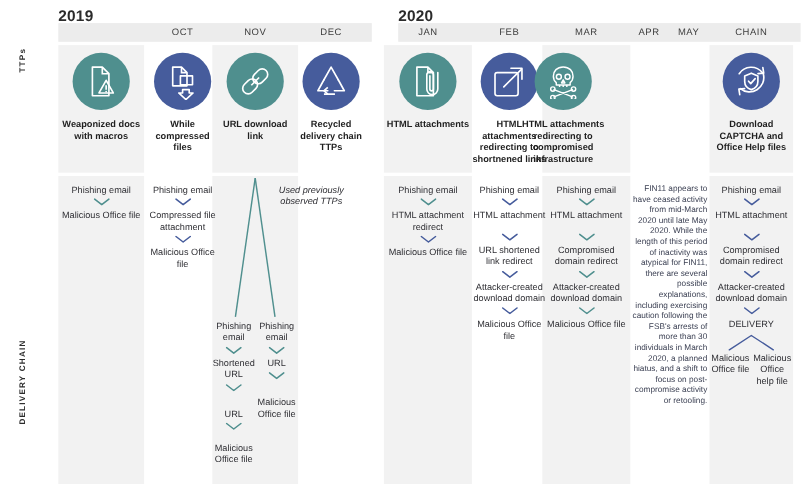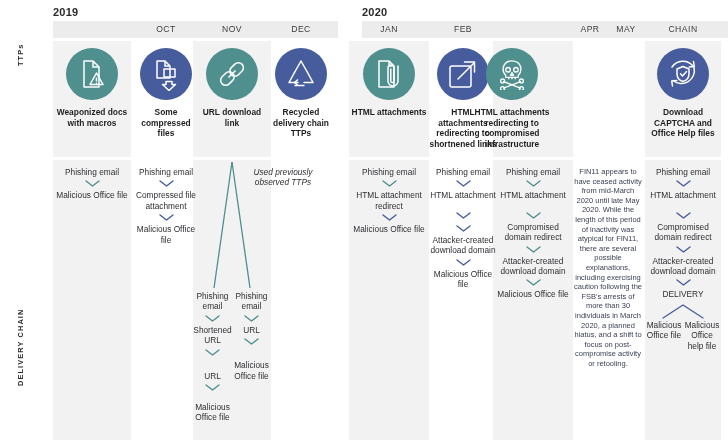--- a/index.html
+++ b/index.html
@@ -13,21 +13,21 @@
   #root {
     position: relative;
     width: 728px; height: 446px;
     background: #ffffff;
   }
 
   
   .year-label {
     position: absolute;
     top: 6px;
-    font-size: 11px;
+    font-size: 14px;
     font-weight: bold;
     color: #2b2b2b;
     letter-spacing: 0.2px;
   }
   #year-2019 { left: 53px; }
   #year-2020 { left: 362px; }
 
   
   .month-bar {
     position: absolute;
@@ -154,21 +154,21 @@
   }
 
   
   .note-block {
     position: absolute;
     top: 160px;
     height: 280px;
     padding-top: 7px;
   }
   .note-text {
-    text-align: center;
+    text-align: right;
     font-size: 7.5px;
     line-height: 9.6px;
     color: #3a3f52;
     padding: 0 2px;
   }
 </style>
 </head>
 <body>
 
 <div id="root">
@@ -177,20 +177,21 @@
   <div class="year-label" id="year-2020">2020</div>
 
   <div class="month-bar" id="bar-2019"></div>
   <div class="month-bar" id="bar-2020"></div>
 
   <div class="month-cell" style="left:131px; width:70px;">OCT</div>
   <div class="month-cell" style="left:193px; width:78px;">NOV</div>
   <div class="month-cell" style="left:265px; width:72px;">DEC</div>
   <div class="month-cell" style="left:349px; width:80px;">JAN</div>
   <div class="month-cell" style="left:427px; width:72px;">FEB</div>
+  <div class="month-cell" style="left:493px; width:80px;">MAR</div>
   <div class="month-cell" style="left:571px; width:38px;">APR</div>
   <div class="month-cell" style="left:606px; width:40px;">MAY</div>
   <div class="month-cell" style="left:645px; width:76px;">CHAIN</div>
 
   <div class="axis-label" id="axis-ttps">TTPs</div>
   <div class="axis-label" id="axis-delivery">DELIVERY CHAIN</div>
 
   <div class="col-shade shade-ttp" style="left:53px;  width:78px;"></div>
   <div class="col-shade shade-ttp" style="left:193px; width:78px;"></div>
   <div class="col-shade shade-ttp" style="left:349px; width:80px;"></div>
@@ -218,21 +219,21 @@
 
   <div class="ttp-col" style="left:131px; width:70px;">
     <div class="ttp-icon navy">
       <svg width="34" height="34" viewBox="0 0 34 34" fill="none" stroke="#ffffff" stroke-width="1.5">
         <path d="M8 4 h8 l5 5 v12 h-13 z" stroke-linejoin="round"></path>
         <path d="M16 4 v5 h5"></path>
         <rect x="15" y="12" width="11" height="8" stroke-linejoin="round"></rect>
         <path d="M17 24.5 h6 v3 h3.5 l-6.5 6 l-6.5 -6 h3.5 z" stroke-linejoin="round"></path>
       </svg>
     </div>
-    <div class="ttp-caption">Some compressed files</div>
+    <div class="ttp-caption">While compressed files</div>
   </div>
 
   <div class="ttp-col" style="left:193px; width:78px;">
     <div class="ttp-icon teal">
       <svg width="34" height="34" viewBox="0 0 34 34" fill="none" stroke="#ffffff" stroke-width="1.5">
         <g transform="rotate(-45 17 17)">
           <rect x="3" y="12" width="15" height="10" rx="5"></rect>
           <rect x="16" y="12" width="15" height="10" rx="5"></rect>
           <path d="M12 17 h10"></path>
         </g>
@@ -416,20 +417,21 @@
         <svg width="15" height="7" viewBox="0 0 15 7" fill="none" stroke="#465c9c" stroke-width="1.4" stroke-linecap="round" stroke-linejoin="round">
             <path d="M1 1 L7.5 6 L14 1"></path>
           </svg>
       </span>
       <div class="chain-step">HTML attachment</div>
       <span class="chev" style="margin-top:11px;">
         <svg width="15" height="7" viewBox="0 0 15 7" fill="none" stroke="#465c9c" stroke-width="1.4" stroke-linecap="round" stroke-linejoin="round">
             <path d="M1 1 L7.5 6 L14 1"></path>
           </svg>
       </span>
+      <div class="chain-step">URL shortened link redirect</div>
       <span class="chev">
         <svg width="15" height="7" viewBox="0 0 15 7" fill="none" stroke="#465c9c" stroke-width="1.4" stroke-linecap="round" stroke-linejoin="round">
             <path d="M1 1 L7.5 6 L14 1"></path>
           </svg>
       </span>
       <div class="chain-step">Attacker-created download domain</div>
       <span class="chev">
         <svg width="15" height="7" viewBox="0 0 15 7" fill="none" stroke="#465c9c" stroke-width="1.4" stroke-linecap="round" stroke-linejoin="round">
             <path d="M1 1 L7.5 6 L14 1"></path>
           </svg>

